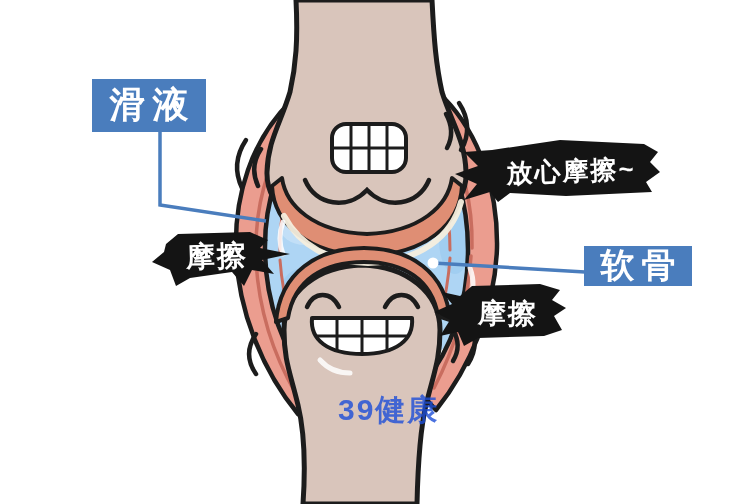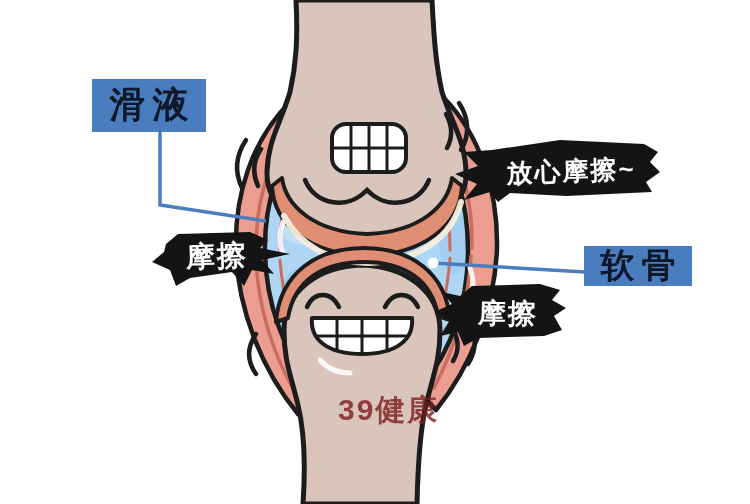--- a/index.html
+++ b/index.html
@@ -7,21 +7,21 @@
     position:relative;
     width:750px;height:504px;
     background:#ffffff;
     overflow:hidden;
     font-family:"Liberation Sans","DejaVu Sans",sans-serif;
   }
   .canvas svg{position:absolute;left:0;top:0;}
   .blue-label{
     position:absolute;
     background:#4a7dbd;
-    color:#0f172a;
+    color:#ffffff;
     font-weight:700;
     display:flex;align-items:center;justify-content:center;
     letter-spacing:7px;text-indent:7px;
     box-sizing:border-box;
   }
   .label-huaye{left:92px;top:79px;width:114px;height:53px;font-size:36px;}
   .label-ruangu{left:584px;top:246px;width:108px;height:40px;font-size:34px;}
   .bubble-text{
     position:absolute;
     color:#ffffff;
@@ -29,21 +29,21 @@
     display:flex;align-items:center;justify-content:center;
     letter-spacing:2px;text-indent:2px;
     pointer-events:none;
   }
   .bubble-friction-left{left:170px;top:238px;width:92px;height:38px;font-size:29px;transform:rotate(-2deg);}
   .bubble-speech{left:494px;top:150px;width:152px;height:42px;font-size:26px;transform:rotate(-2deg);}
   .bubble-friction-right{left:462px;top:296px;width:90px;height:36px;font-size:28px;transform:rotate(1deg);}
   .watermark{
     position:absolute;
     left:338px;top:390px;
-    color:#7f1d1d;opacity:.8;
+    color:#1d4ed8;opacity:.8;
     font-size:30px;font-weight:700;letter-spacing:2px;
   }
 </style>
 </head>
 <body>
 
 <div class="canvas">
 
   <svg width="750" height="504" viewBox="0 0 750 504">
     <defs>

